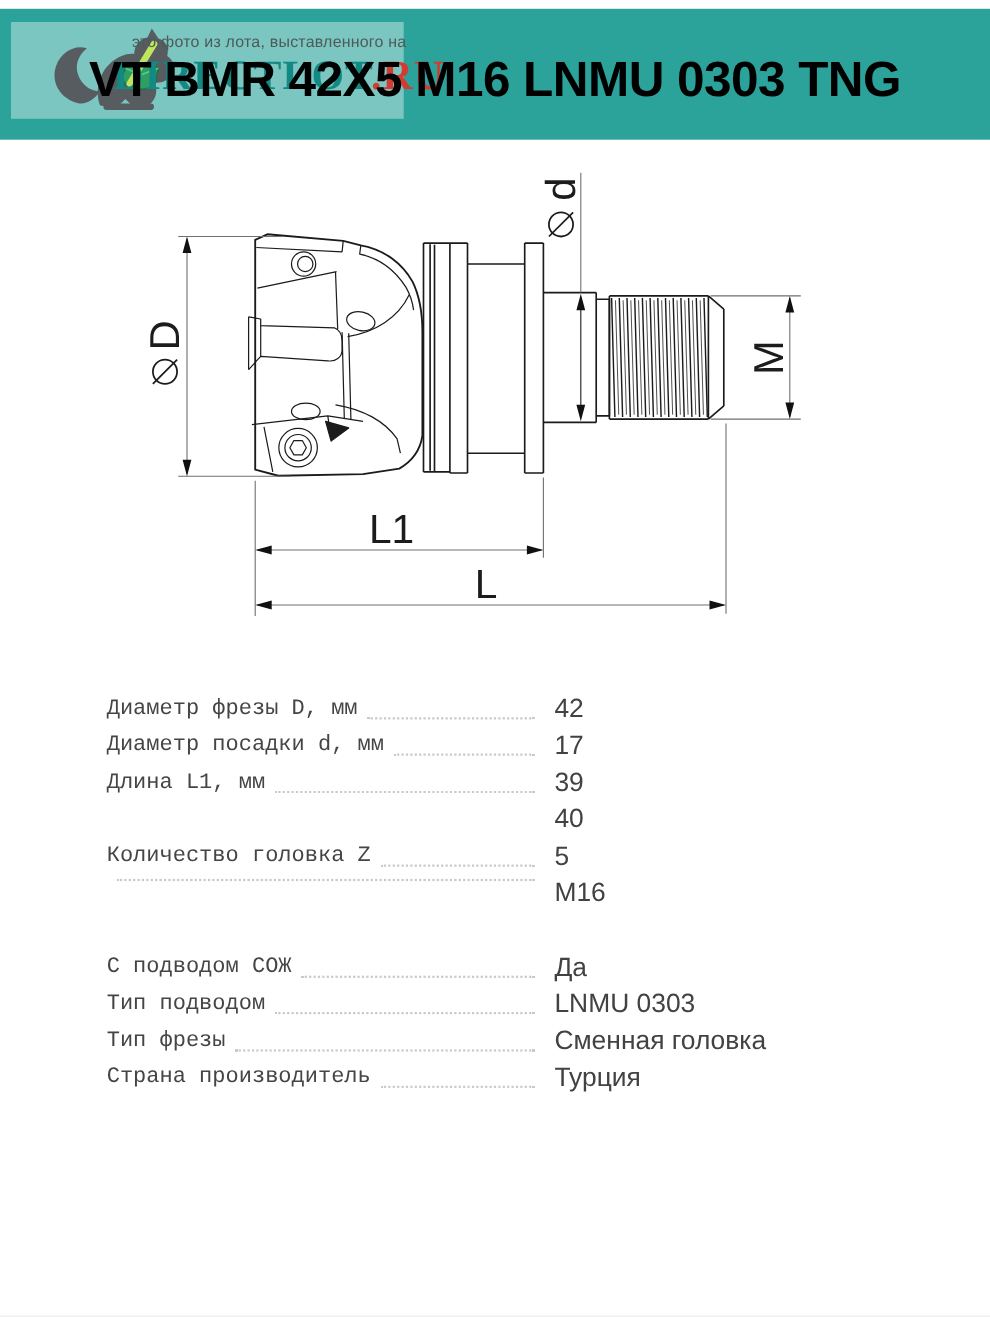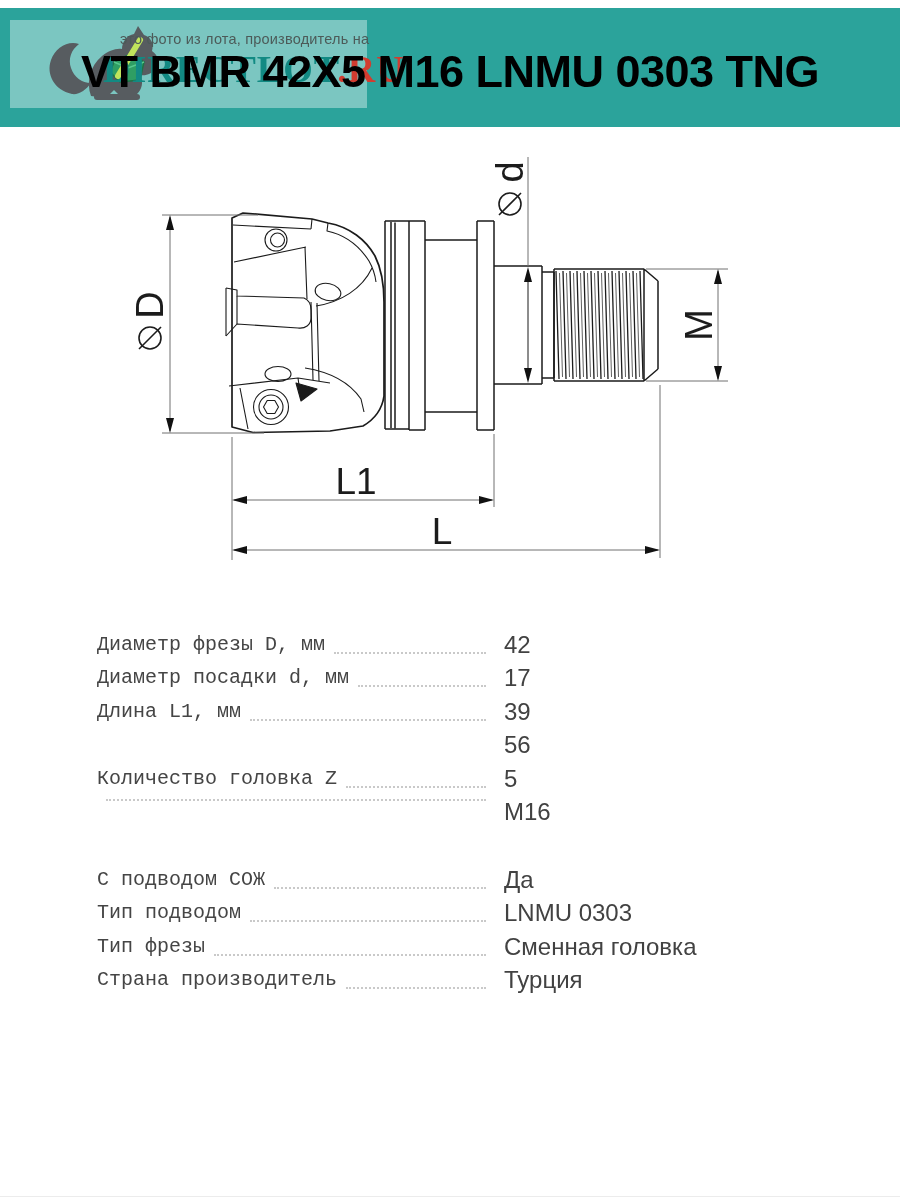--- a/index.html
+++ b/index.html
@@ -63,21 +63,21 @@
   <header class="band">
     <div class="wm-box">
       <svg class="squirrel" width="130" height="80" viewBox="0 0 130 80">
         <path d="M30,70 C12,66 4,50 9,36 C13,24 26,16 37,20 C29,26 26,35 29,44 C32,53 40,59 49,59 C44,66 37,71 30,70 Z" fill="#575c60"></path>
         <path d="M49,72 C44,58 48,42 60,32 C66,27 74,24 80,25 C80,18 85,11 92,10 L96,2 L102,11 C109,13 112,20 110,27 C116,31 118,38 114,44 C110,50 104,52 98,51 C102,58 100,66 94,71 L80,74 L72,66 L64,74 Z" fill="#575c60"></path>
         <rect x="52" y="70" width="46" height="6" rx="3" fill="#575c60"></rect>
         <polygon points="72,38 88,30 102,38 98,56 78,58 68,48" fill="#2f9e63" stroke="#1e7347" stroke-width="1.5"></polygon>
         <path d="M72,38 L86,44 L102,38 M86,44 L82,58" stroke="#57c98c" stroke-width="1.5" fill="none"></path>
         <line x1="98" y1="16" x2="76" y2="52" stroke="#c0e45c" stroke-width="6" stroke-linecap="round"></line>
       </svg>
-      <div class="wm-caption">это фото из лота, производитель на</div>
+      <div class="wm-caption">это фото из лота, выставленного на</div>
       <div class="wm-site"><span>DIRECTLOT</span><span class="tld">.RU</span></div>
     </div>
     <h1 class="title">VT BMR 42X5 M16 LNMU 0303 TNG</h1>
   </header>
 
   <svg class="drawing" width="900" height="490" viewBox="0 130 900 490">
 
     <g fill="none" stroke="#1b1b1b" stroke-width="1.7" stroke-linejoin="round">
       <path d="M232,218 L243,213 L312,219 L328,223 C350,227 366,240 375,256 C381,268 384,282 384,302 L384,396 C382,410 375,419 363,426 L330,431 L253,432.5 L232,427 Z"></path>
       <g stroke-width="1.1">
@@ -179,21 +179,21 @@
 
   <div class="row">
     <div class="lblwrap">
       <span class="lbl">Длина L1, мм</span>
       <span class="leader"></span>
     </div>
     <span class="val">39</span>
   </div>
 
   <div class="row">
-    <span class="val">56</span>
+    <span class="val">40</span>
   </div>
 
   <div class="row">
     <div class="lblwrap">
       <span class="lbl">Количество головка Z</span>
       <span class="leader"></span>
     </div>
     <span class="val">5</span>
   </div>
 

